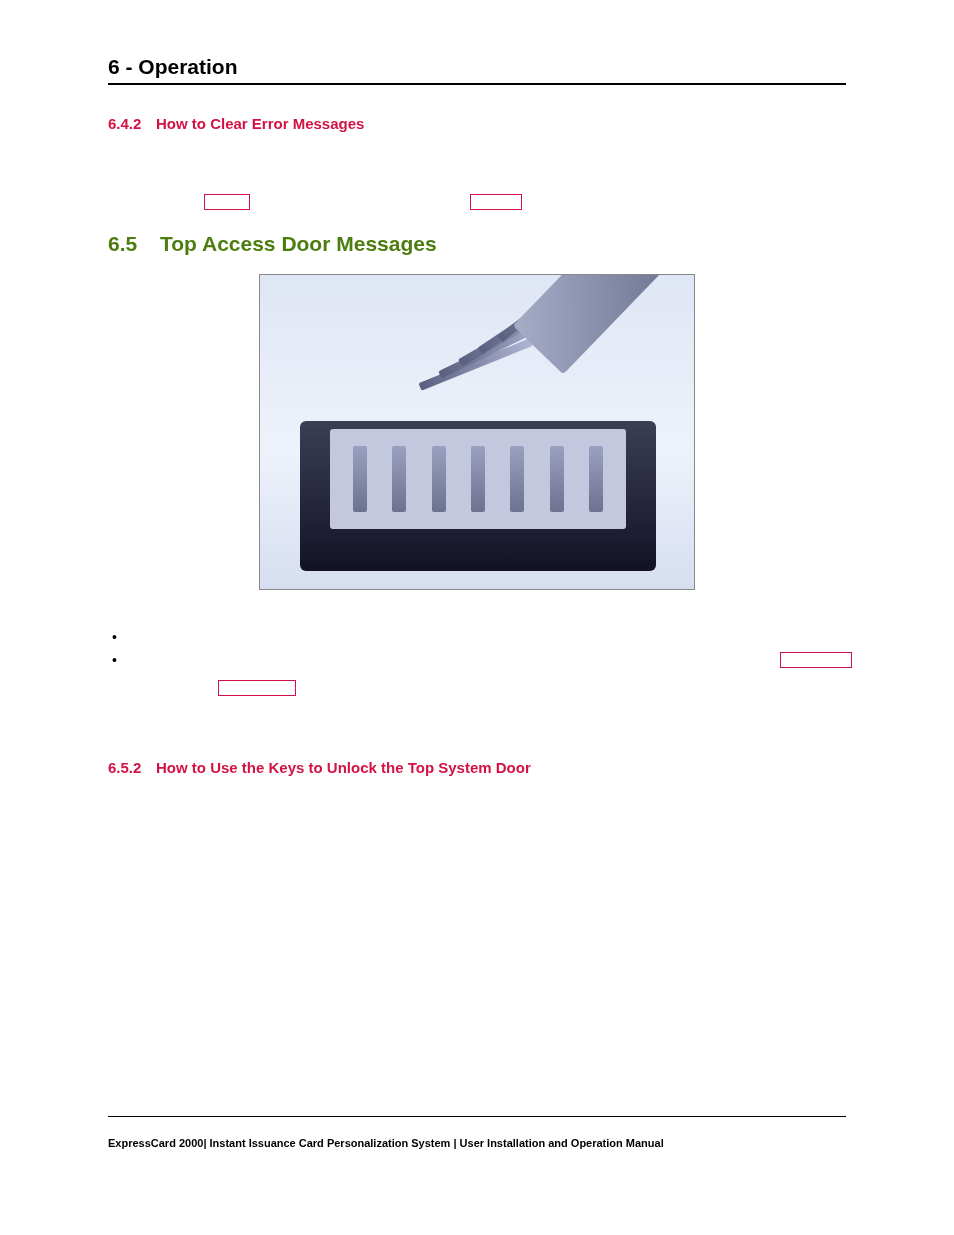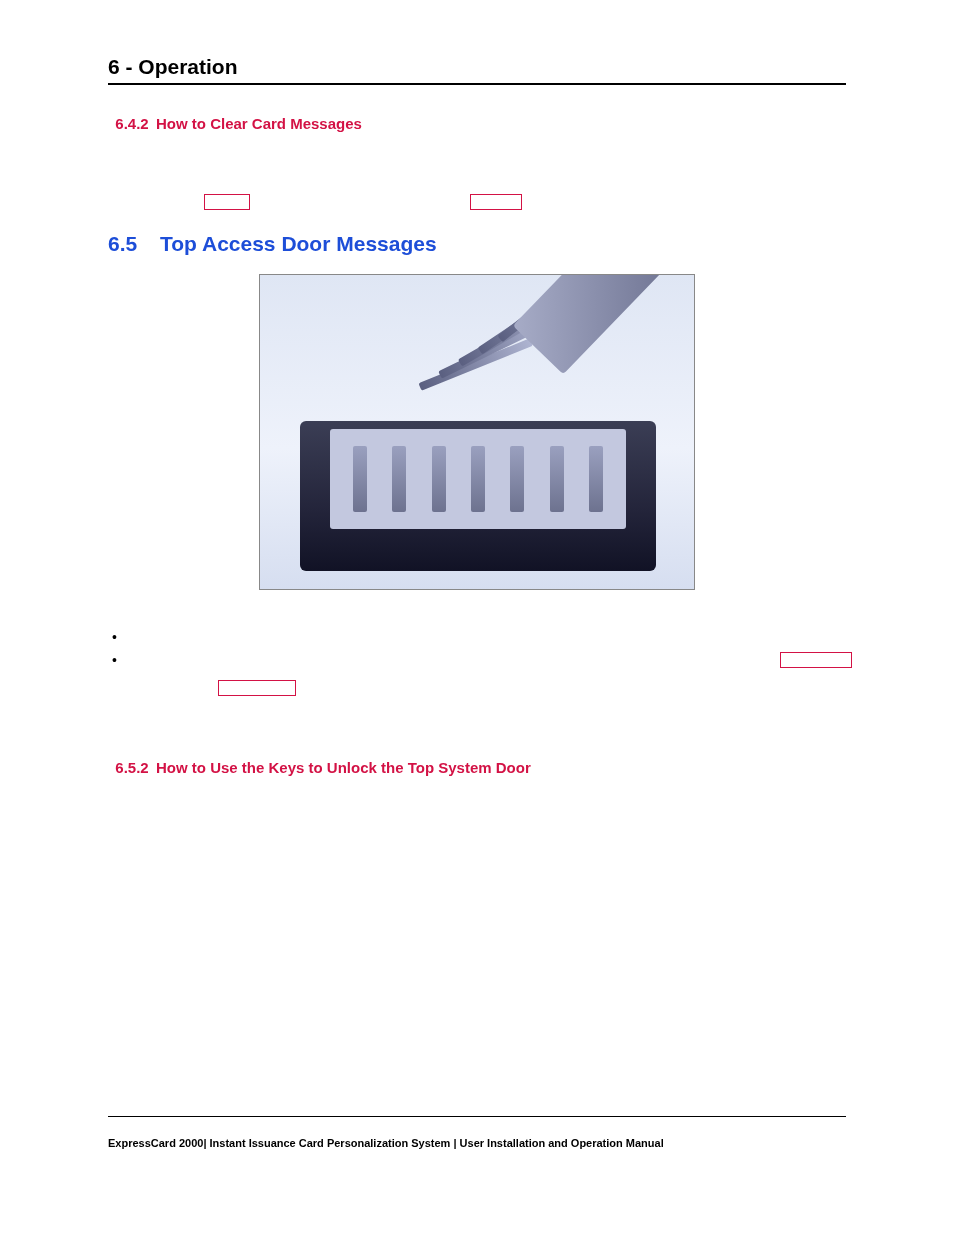--- a/index.html
+++ b/index.html
@@ -1,21 +1,21 @@
 <!DOCTYPE html>
 <html><head>
 <meta charset="utf-8">
 <style>
   * { box-sizing: border-box; margin: 0; padding: 0; }
   html, body { width: 954px; height: 1235px; background: #fff; font-family: Arial, Helvetica, sans-serif; color: #111; }
   .page { position: relative; width: 954px; height: 1235px; padding: 55px 108px 40px 108px; }
   .chapter-title { font-size: 21px; font-weight: bold; color: #000; padding-bottom: 4px; border-bottom: 2px solid #000; margin-bottom: 30px; }
   .h3 { color: #d31245; font-weight: bold; font-size: 15px; margin: 8px 0 14px 0; display: flex; }
-  .h3 .num { width: 48px; flex: 0 0 48px; text-align: center; }
-  .h2 { color: #1d4ed8; font-weight: bold; font-size: 21px; margin: 18px 0 18px 0; display: flex; }
+  .h3 .num { width: 48px; flex: 0 0 48px; }
+  .h2 { color: #4d7c0f; font-weight: bold; font-size: 21px; margin: 18px 0 18px 0; display: flex; }
   .h2 .num { width: 52px; flex: 0 0 52px; }
   .para { font-size: 13px; color: #fff; line-height: 1.45; margin: 4px 0 10px 0; }
   .box { display: inline-block; border: 1.5px solid #d31245; background: #fff; height: 16px; vertical-align: middle; }
   .figure-wrap { width: 100%; display: flex; justify-content: center; margin: 6px 0 16px 0; }
   .figure { width: 436px; height: 316px; border: 1px solid #888; background: linear-gradient(180deg,#dfe6f4 0%,#eef2fb 55%,#d6def0 100%); position: relative; overflow: hidden; }
   .machine-body { position: absolute; left: 40px; bottom: 18px; width: 356px; height: 150px; background: linear-gradient(180deg,#3b3e55 0%,#23243a 60%,#111225 100%); border-radius: 6px; }
   .machine-front { position: absolute; left: 70px; bottom: 60px; width: 296px; height: 100px; background: #c3c8df; border-radius: 3px; display: flex; align-items: center; justify-content: space-around; padding: 0 10px; }
   .slot { width: 14px; height: 66px; background: linear-gradient(180deg,#9aa0bf,#6d728f); border-radius: 2px; }
   .lids { position: absolute; left: 160px; top: 18px; width: 260px; height: 120px; }
   .lid { position: absolute; width: 120px; height: 8px; background: linear-gradient(90deg,#5a5f80,#aeb4d1); border-radius: 2px; transform-origin: left center; }
@@ -36,21 +36,21 @@
 </style>
 </head>
 <body>
 
 <div class="page">
 
   <div class="chapter-title">6 - Operation</div>
 
   <div class="h3">
     <span class="num">6.4.2</span>
-    <span>How to Clear Card Messages</span>
+    <span>How to Clear Error Messages</span>
   </div>
 
   <div class="para">&nbsp;<br>&nbsp;</div>
 
   <div class="inline-box-row">
     <span class="box" style="width:46px; position:absolute; left:96px;"></span>
     <span class="box" style="width:52px; position:absolute; left:362px;"></span>
   </div>
 
   <div class="h2">

